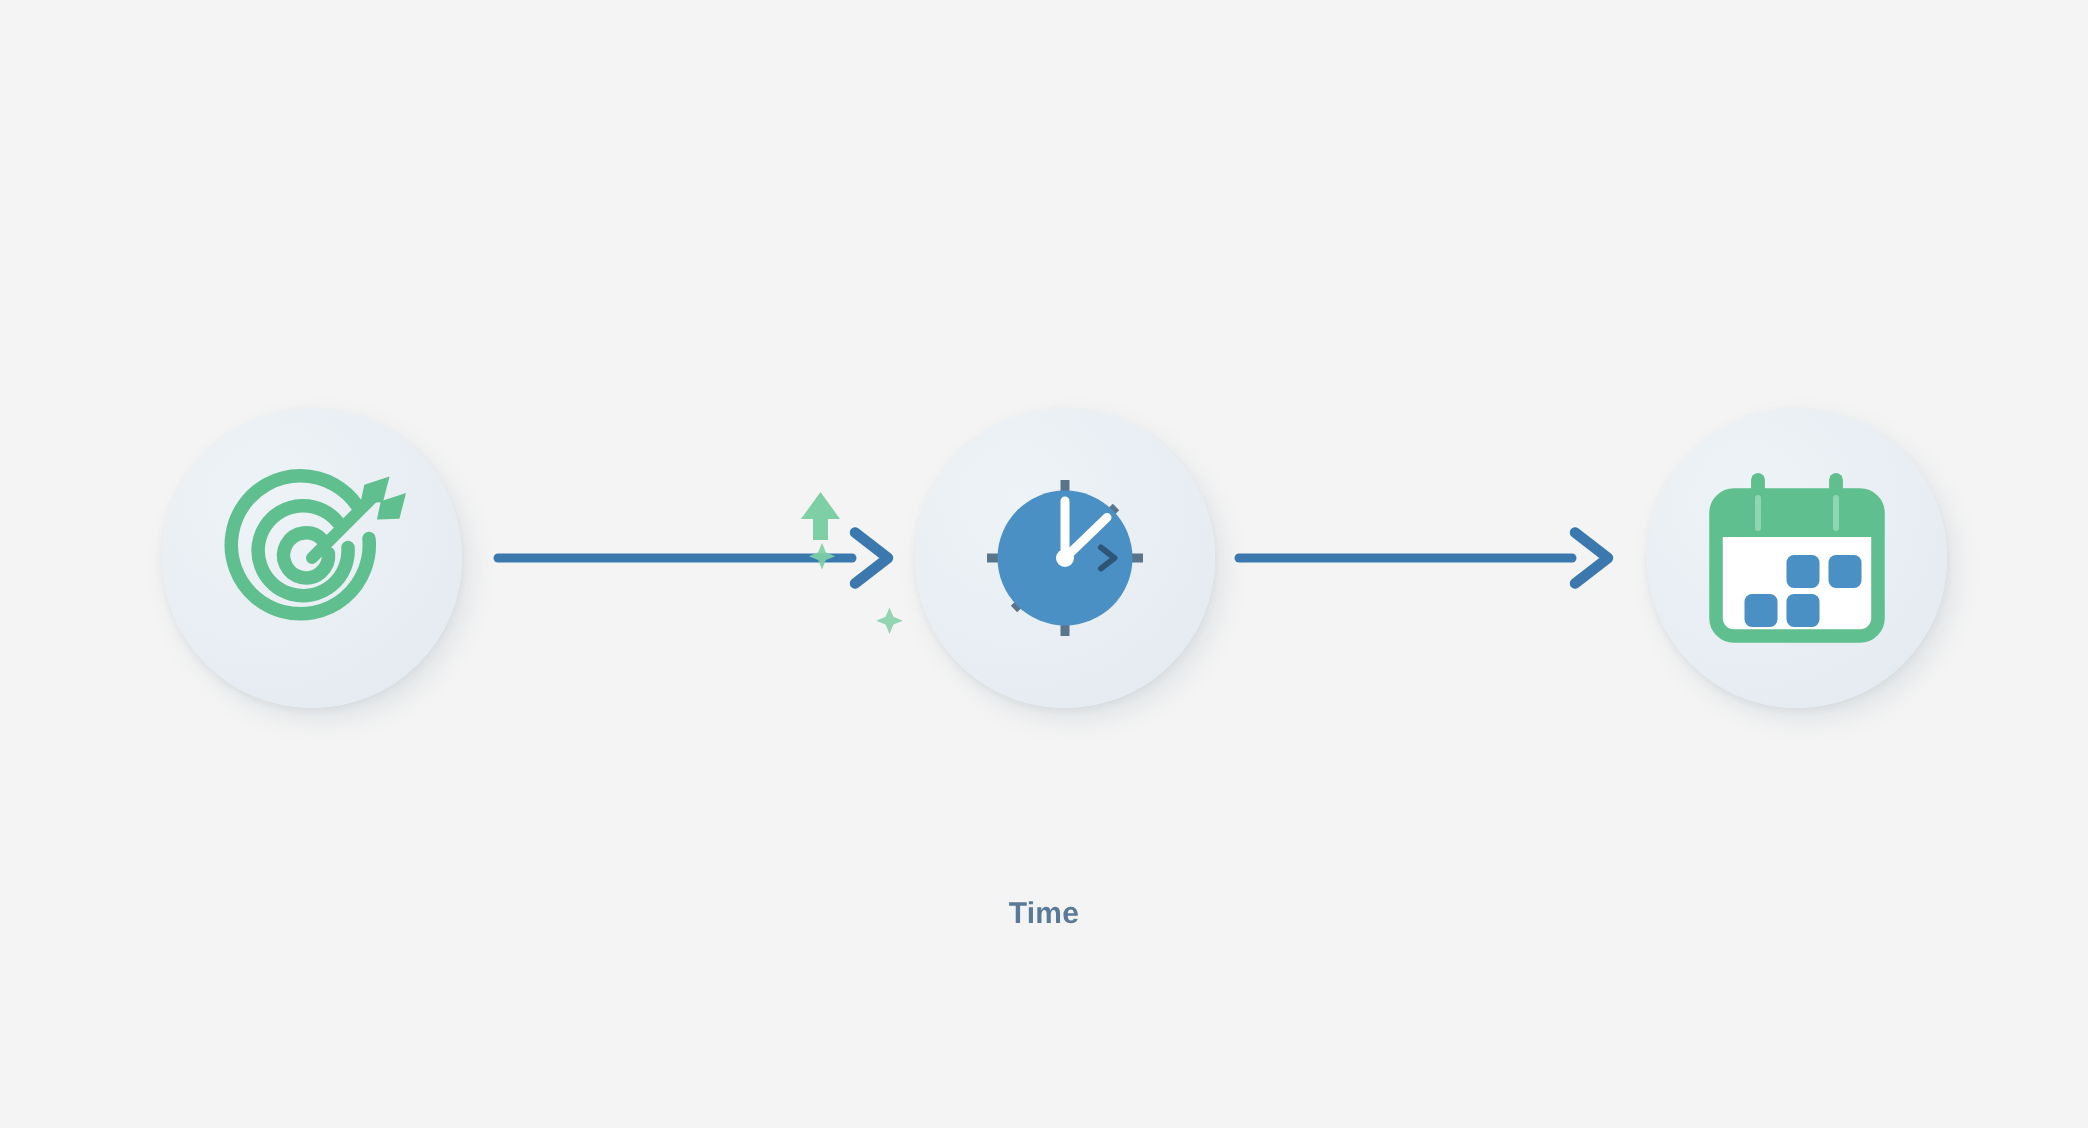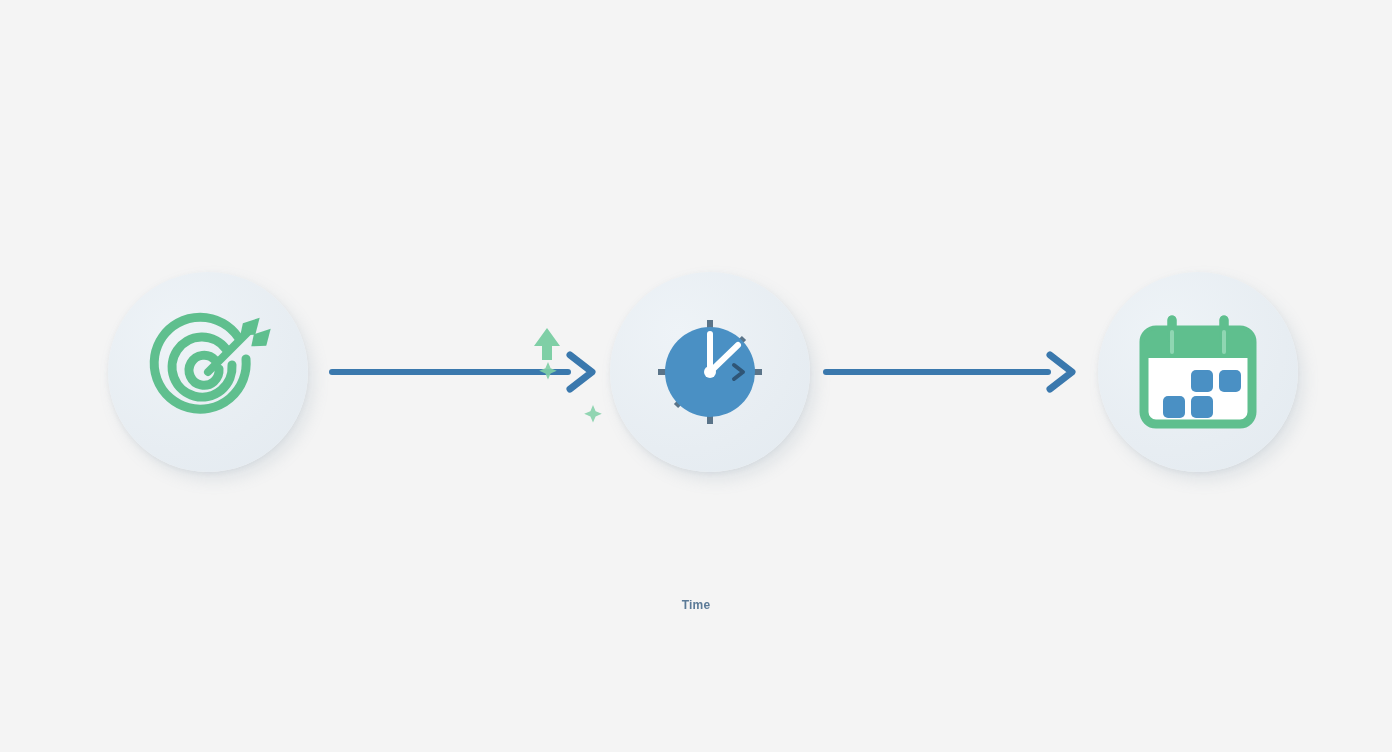--- a/index.html
+++ b/index.html
@@ -62,21 +62,21 @@
   }
   #accent-growth svg { display: block; overflow: visible; }
 
   
   #axis-caption {
     position: absolute;
     left: 0;
     right: 0;
     top: 598px;
     text-align: center;
-    font-size: 12px;
+    font-size: 20px;
     font-weight: bold;
     letter-spacing: 0.2px;
     color: #5b7a97;
     user-select: none;
   }
 </style>
 </head>
 <body>
 
 <div id="stage">

